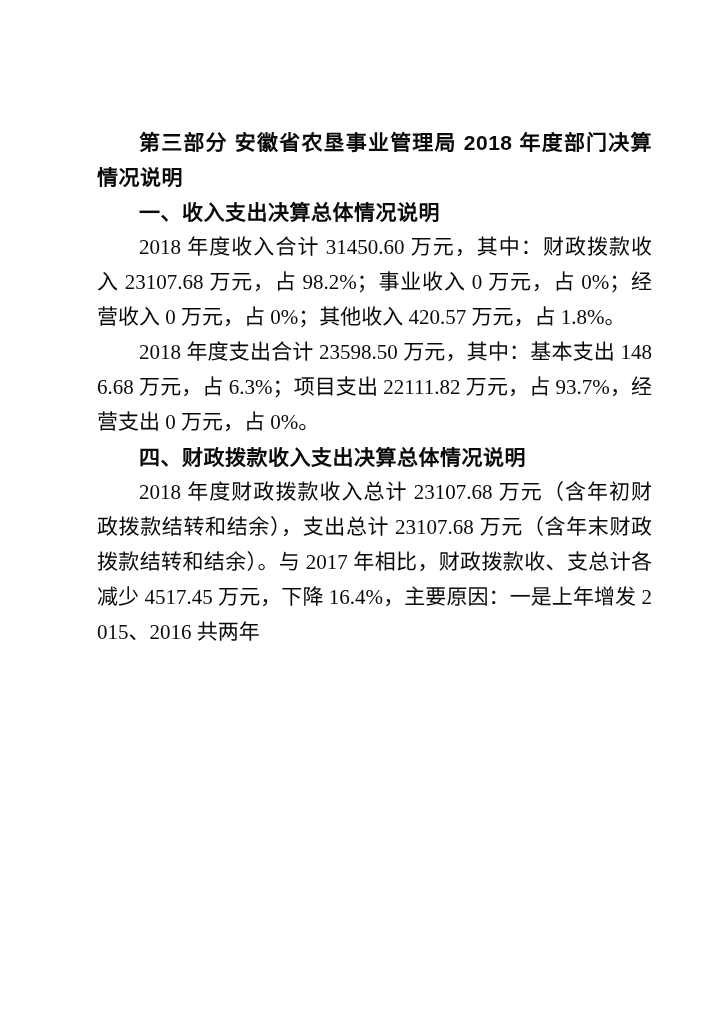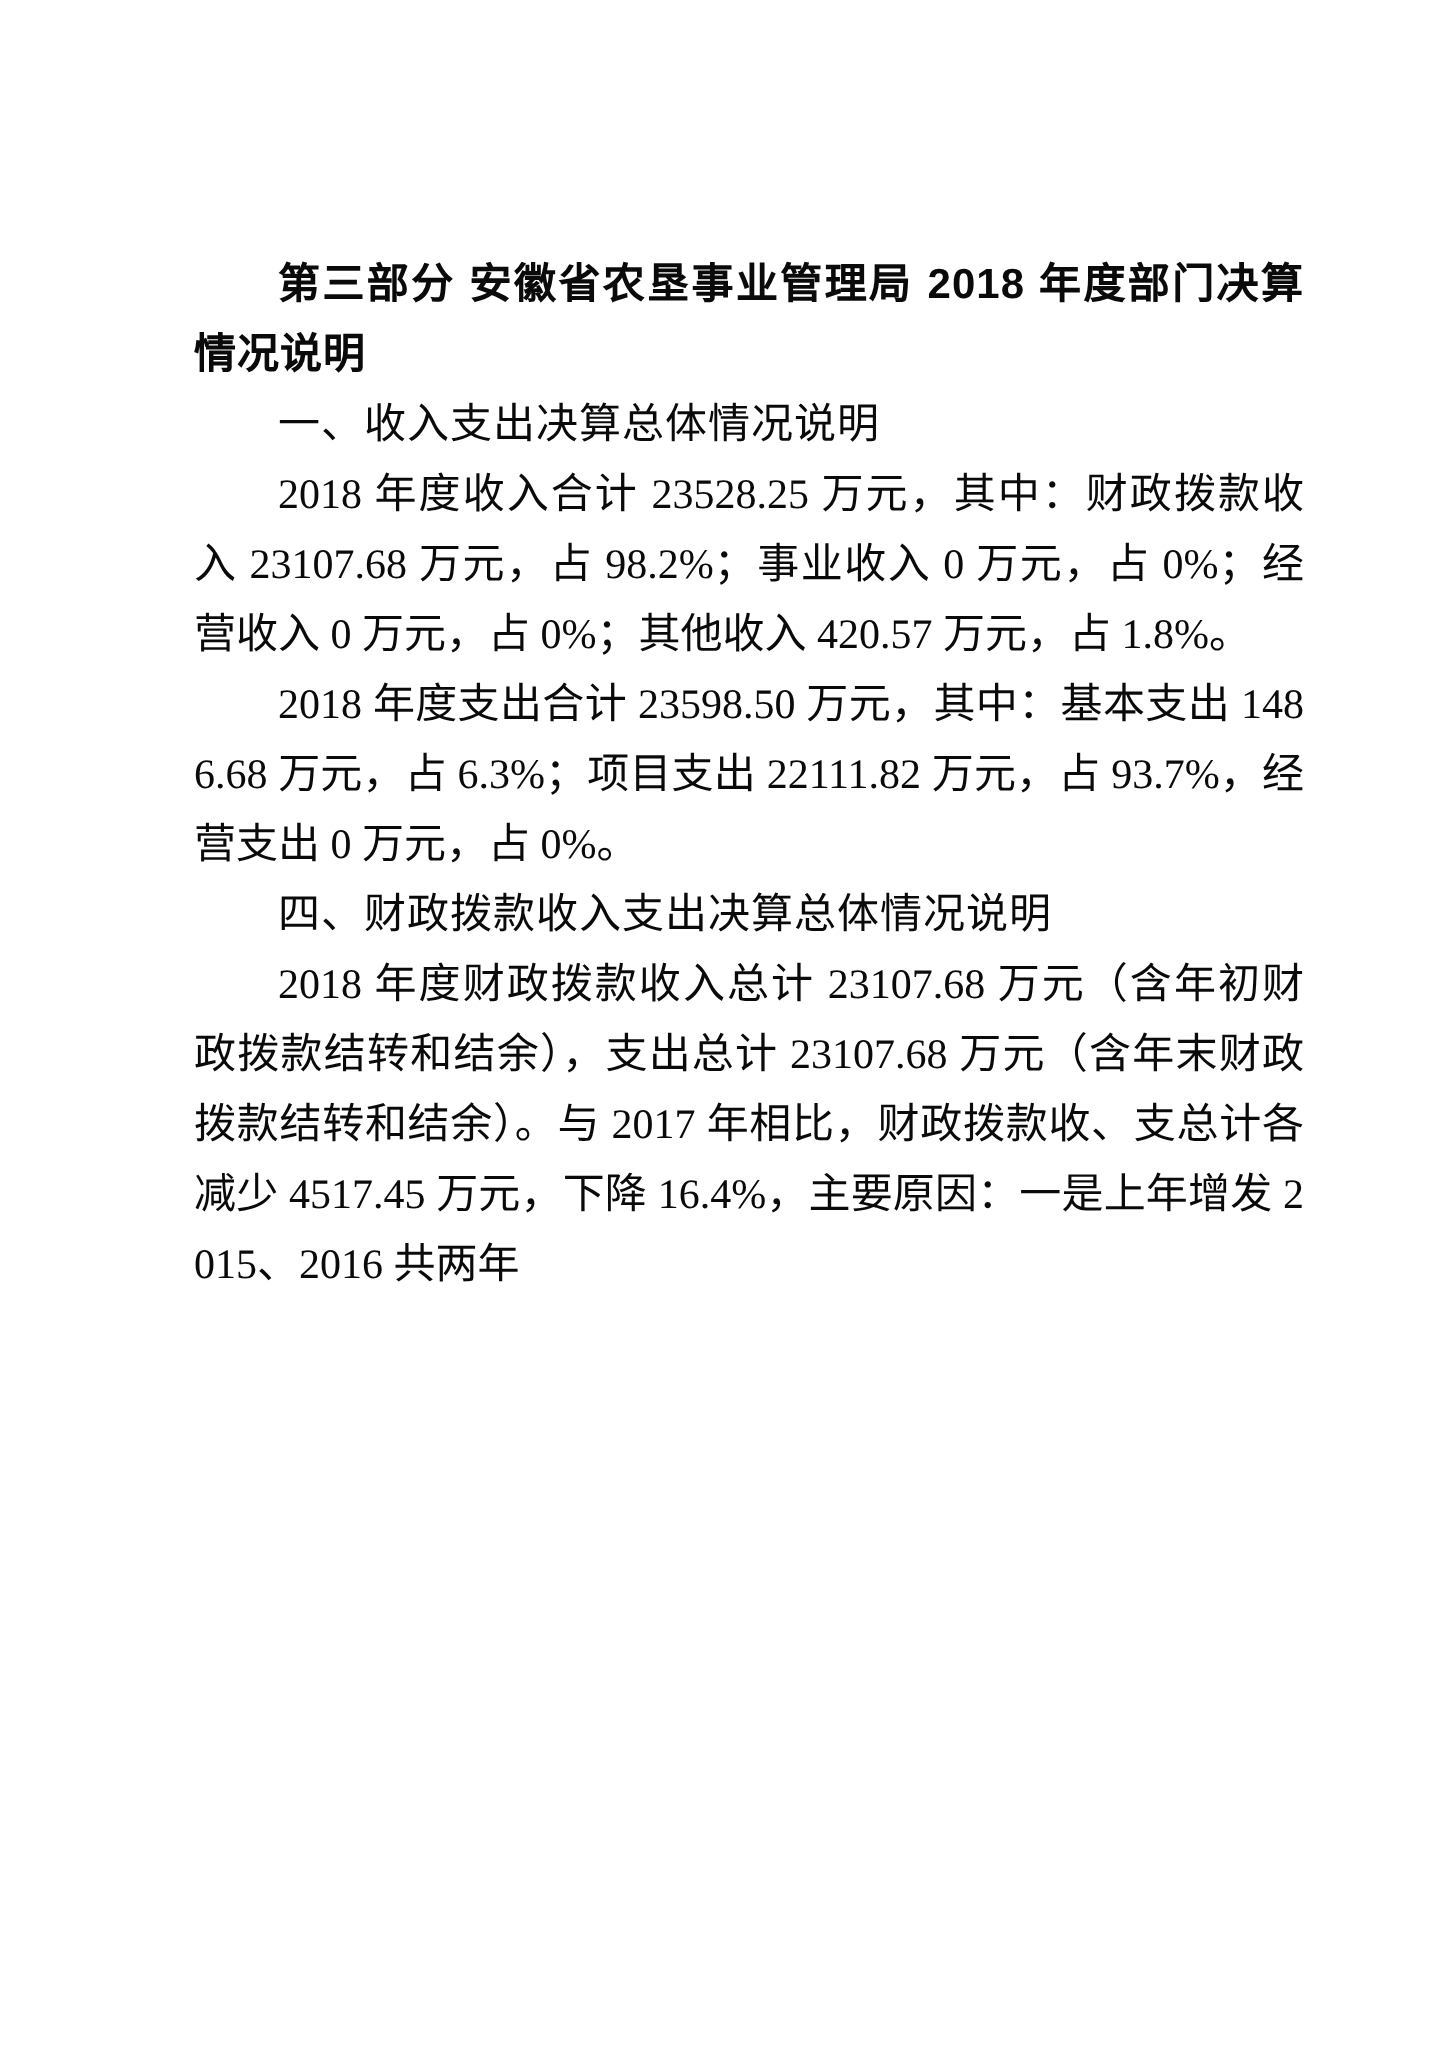--- a/index.html
+++ b/index.html
@@ -26,21 +26,21 @@
     text-align: justify;
     text-indent: 2em;
     word-break: break-all;
   }
   .doc-title {
     font-weight: bold;
     font-family: "Liberation Sans", "DejaVu Sans", sans-serif;
     letter-spacing: 0.5px;
   }
   .section-heading {
-    font-weight: normal;
+    font-weight: bold;
     font-family: "Liberation Sans", "DejaVu Sans", sans-serif;
     letter-spacing: 0.5px;
     text-align: left;
   }
   .page-footer {
     position: absolute;
     left: 0;
     right: 0;
     top: 897px;
     text-align: center;
@@ -55,21 +55,21 @@
 
 <div class="page">
 
   <p class="doc-title">第三部分 安徽省农垦事业管理局 2018 年度部门决算情况说明</p>
 
   <section>
     <p class="section-heading">一、收入支出决算总体情况说明</p>
   </section>
 
   <section>
-    <p class="body-paragraph">2018 年度收入合计 23528.25 万元，其中：财政拨款收入 23107.68 万元，占 98.2%；事业收入 0 万元，占 0%；经营收入 0 万元，占 0%；其他收入 420.57 万元，占 1.8%。</p>
+    <p class="body-paragraph">2018 年度收入合计 31450.60 万元，其中：财政拨款收入 23107.68 万元，占 98.2%；事业收入 0 万元，占 0%；经营收入 0 万元，占 0%；其他收入 420.57 万元，占 1.8%。</p>
   </section>
 
   <section>
     <p class="body-paragraph">2018 年度支出合计 23598.50 万元，其中：基本支出 1486.68 万元，占 6.3%；项目支出 22111.82 万元，占 93.7%，经营支出 0 万元，占 0%。</p>
   </section>
 
   <section>
     <p class="section-heading">四、财政拨款收入支出决算总体情况说明</p>
     <p class="body-paragraph">2018 年度财政拨款收入总计 23107.68 万元（含年初财政拨款结转和结余），支出总计 23107.68 万元（含年末财政拨款结转和结余）。与 2017 年相比，财政拨款收、支总计各减少 4517.45 万元，下降 16.4%，主要原因：一是上年增发 2015、2016 共两年</p>
   </section>

